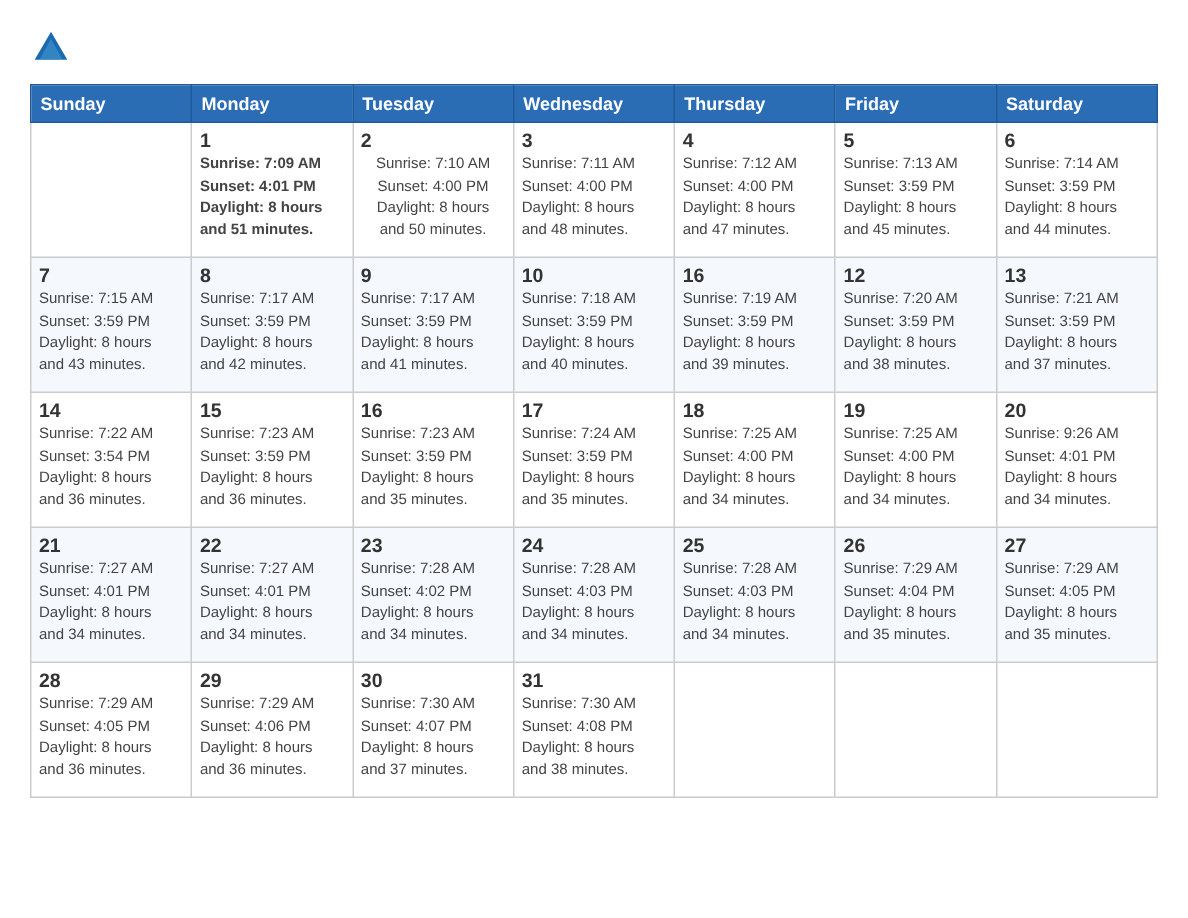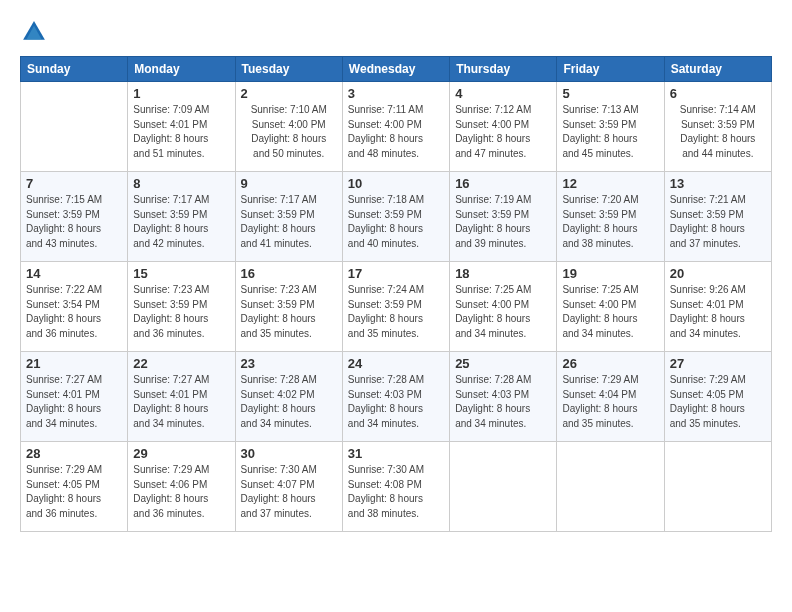--- a/index.html
+++ b/index.html
@@ -136,21 +136,21 @@
           <th>Thursday</th>
           <th>Friday</th>
           <th>Saturday</th>
         </tr>
     </thead>
     <tbody id="calendar-body">
     <tr>
           <td class="empty-cell"></td>
           <td>
             <div class="day-num">1</div>
-            <div class="day-info" style="white-space: pre-line;">Sunrise: 7:09 AM
+            <div class="day-info" style="white-space: pre-line; font-weight: bold;">Sunrise: 7:09 AM
 Sunset: 4:01 PM
 Daylight: 8 hours
 and 51 minutes.</div>
           </td>
           <td>
             <div class="day-num">2</div>
             <div class="day-info" style="white-space: pre-line; text-align: center;">Sunrise: 7:10 AM
 Sunset: 4:00 PM
 Daylight: 8 hours
 and 50 minutes.</div>
@@ -171,21 +171,21 @@
           </td>
           <td>
             <div class="day-num">5</div>
             <div class="day-info" style="white-space: pre-line;">Sunrise: 7:13 AM
 Sunset: 3:59 PM
 Daylight: 8 hours
 and 45 minutes.</div>
           </td>
           <td>
             <div class="day-num">6</div>
-            <div class="day-info" style="white-space: pre-line; text-align: center;">Sunrise: 7:14 AM
+            <div class="day-info" style="white-space: pre-line;">Sunrise: 7:14 AM
 Sunset: 3:59 PM
 Daylight: 8 hours
 and 44 minutes.</div>
           </td>
         </tr>
         <tr>
           <td>
             <div class="day-num">7</div>
             <div class="day-info" style="white-space: pre-line;">Sunrise: 7:15 AM
 Sunset: 3:59 PM

